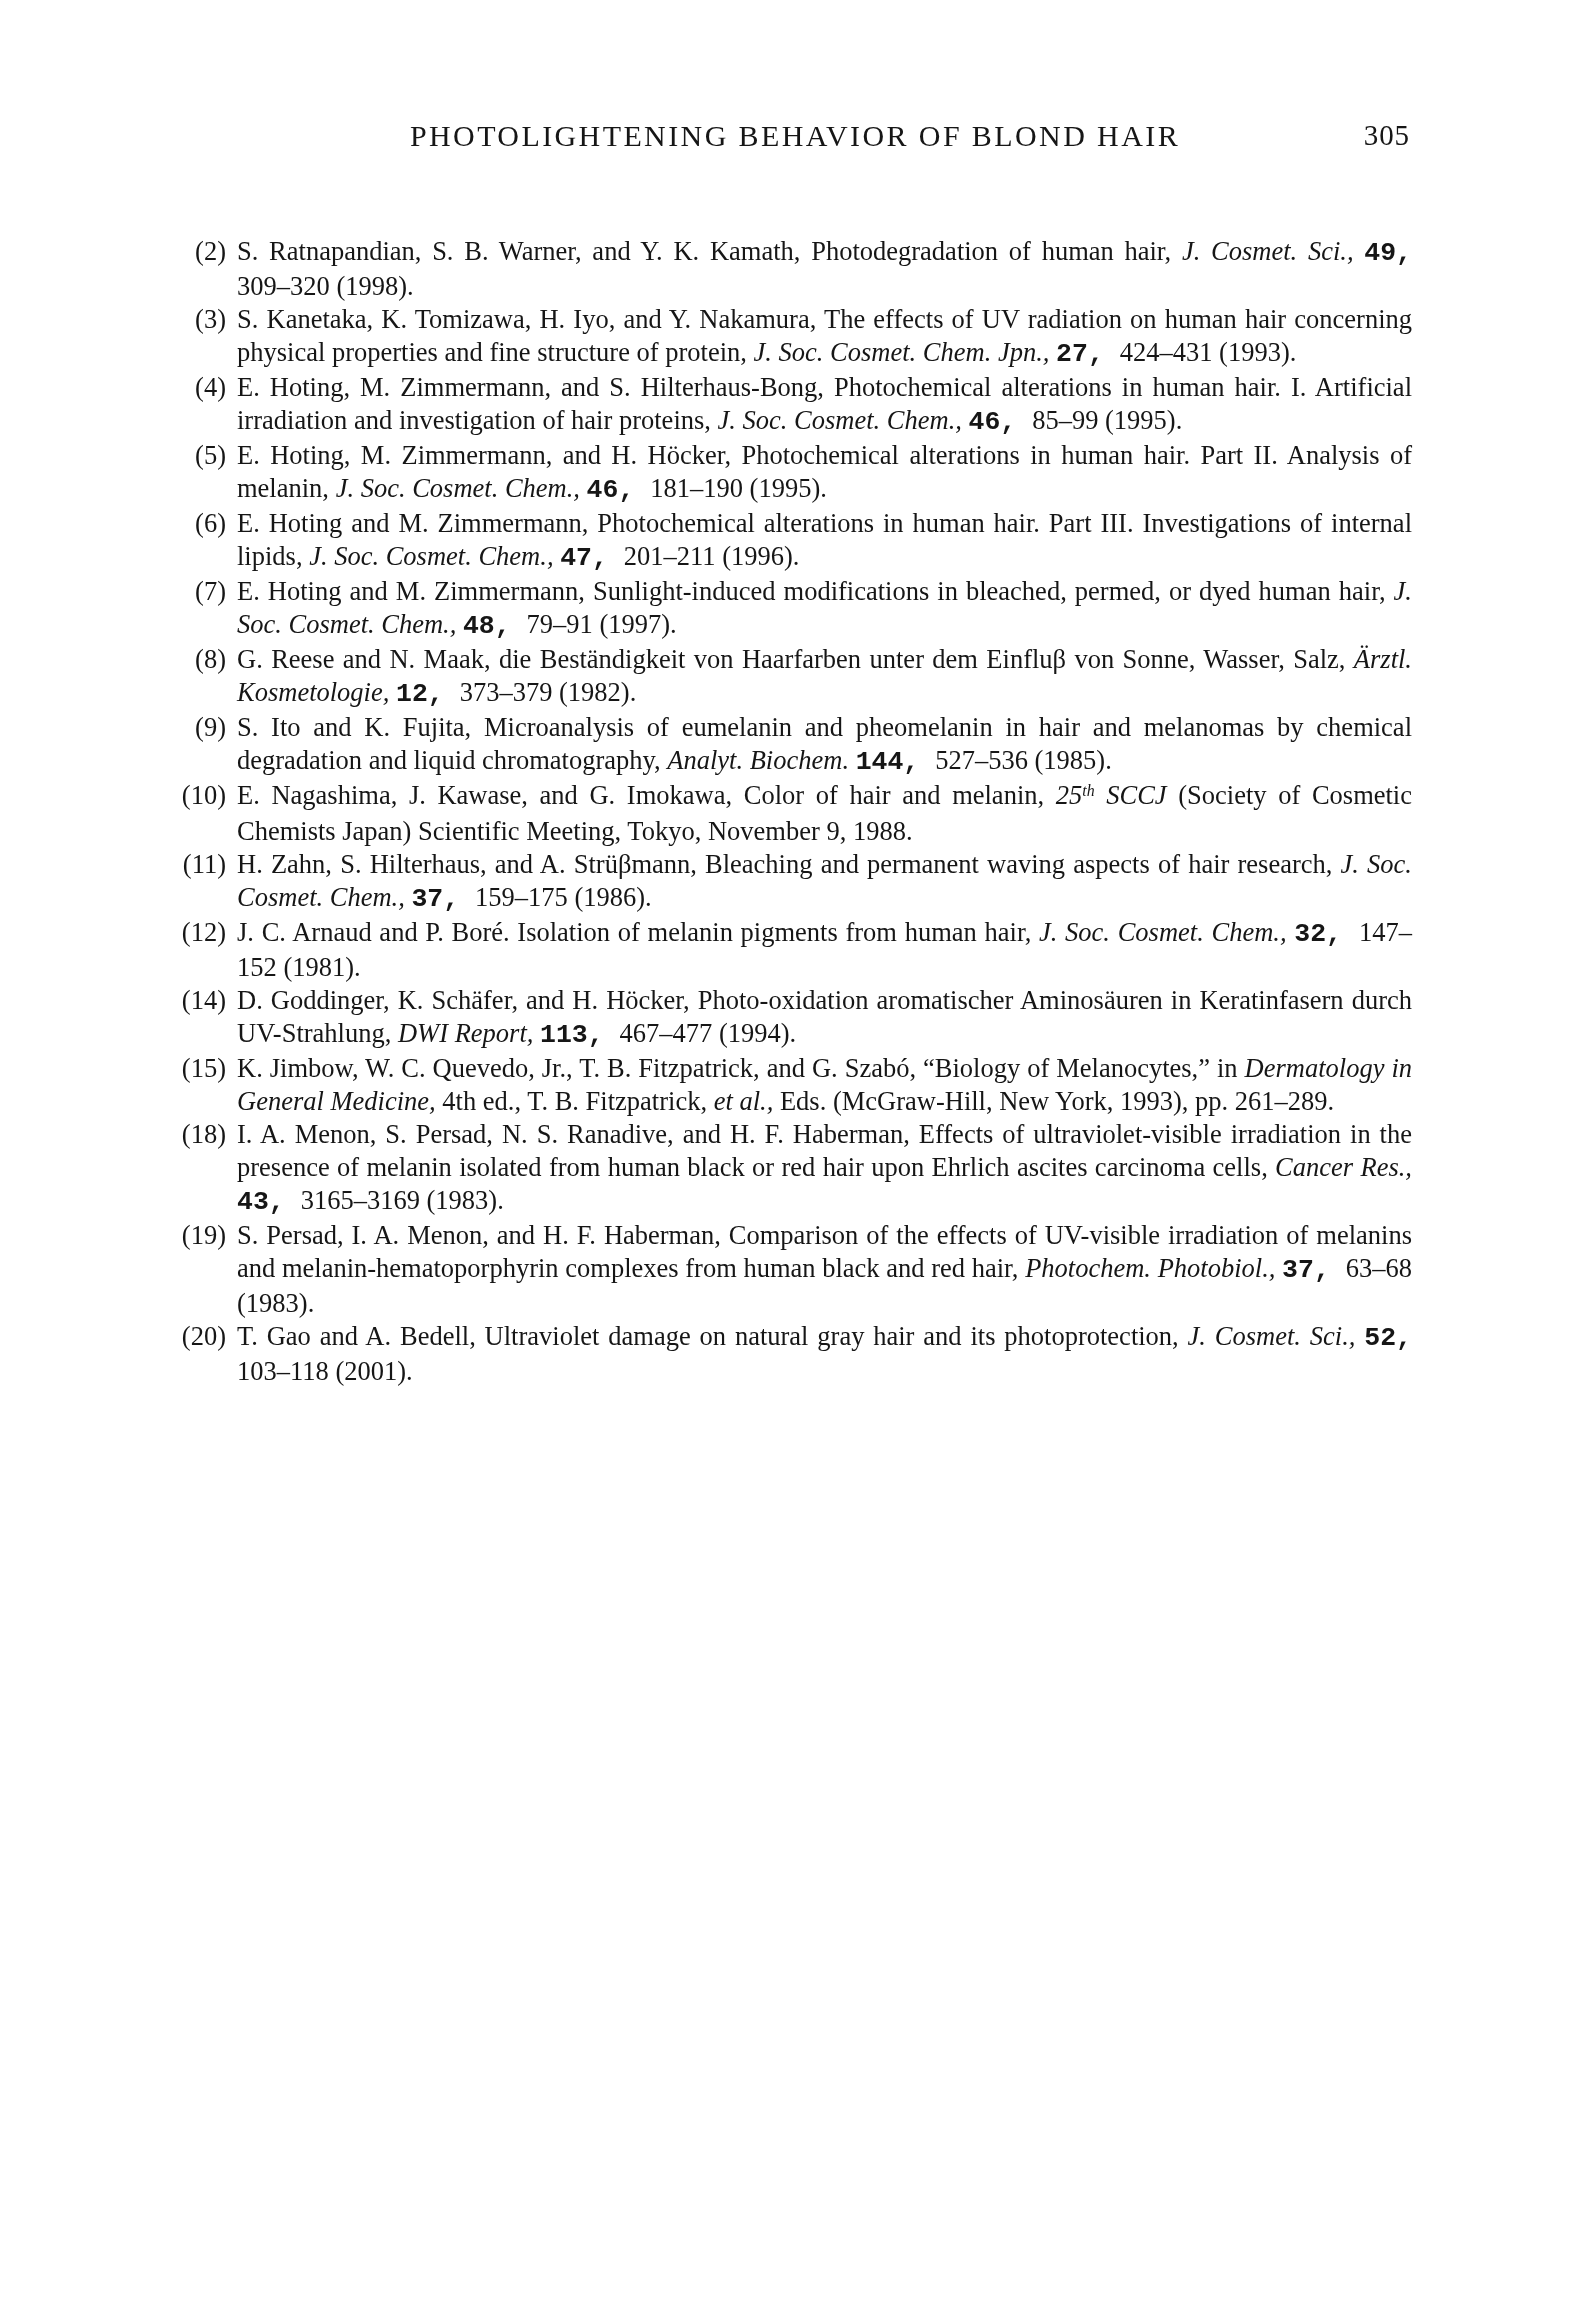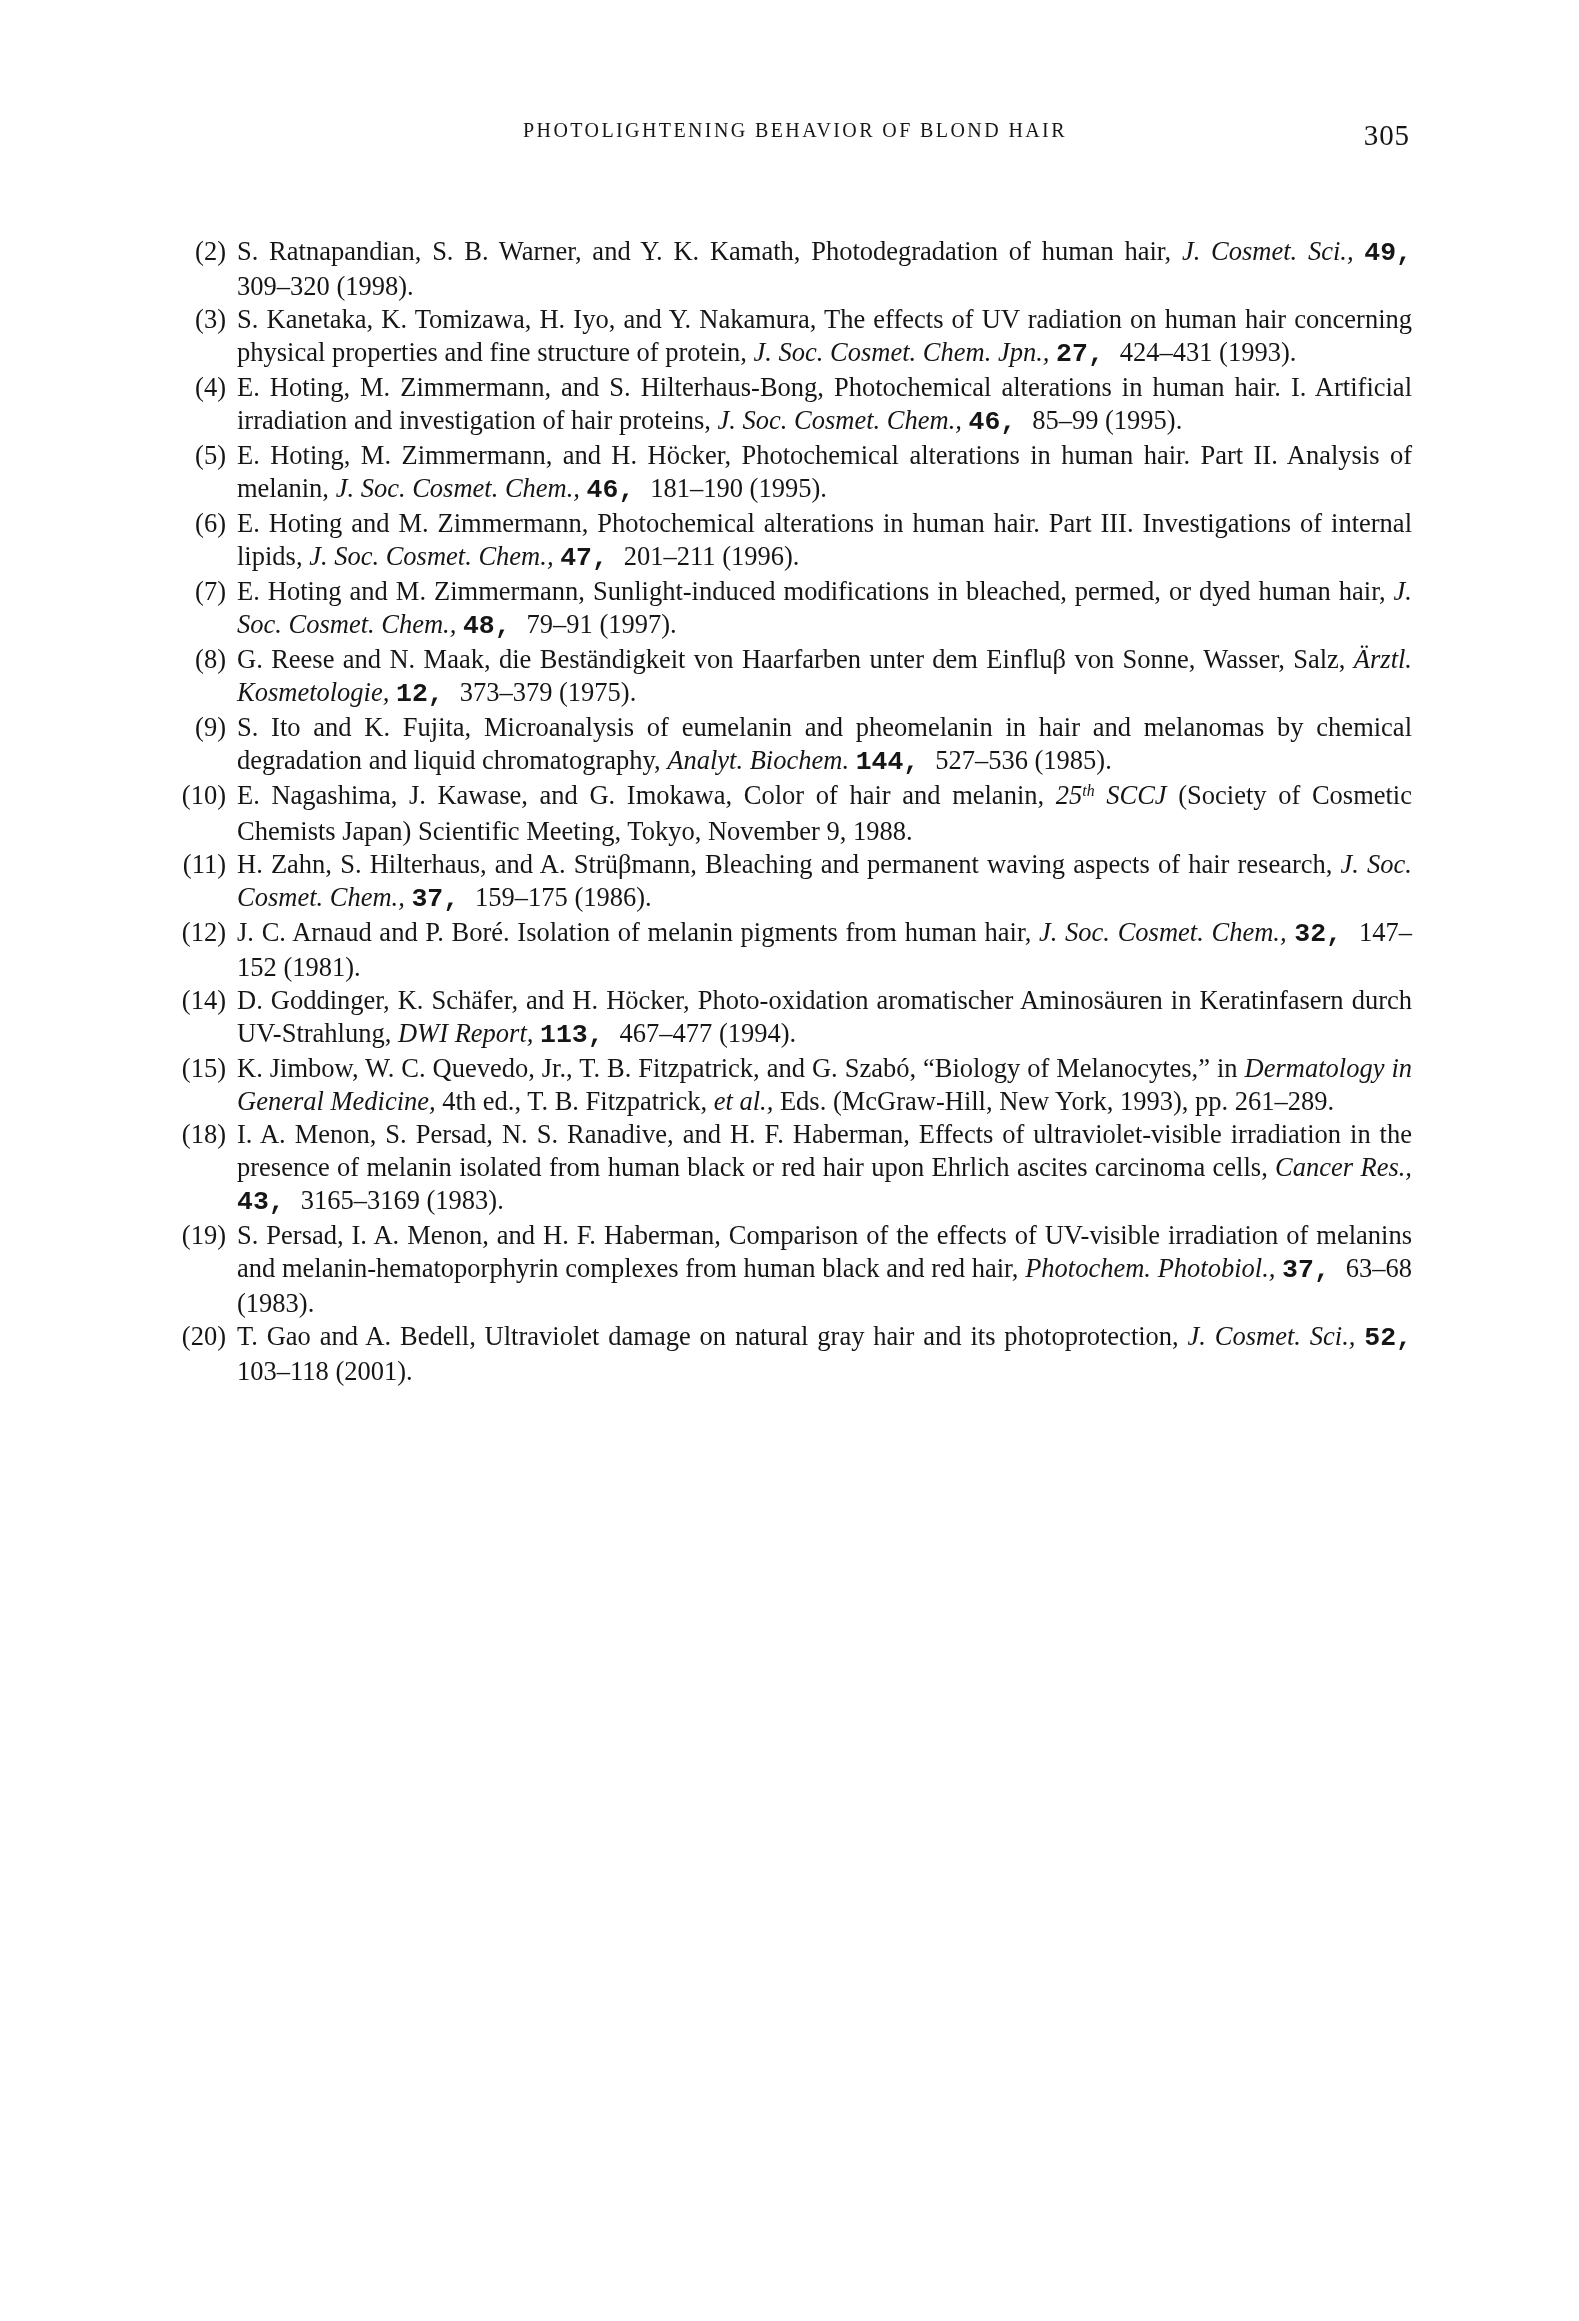--- a/index.html
+++ b/index.html
@@ -22,21 +22,21 @@
     top: 119px;
     width: 1230px;
     height: 42px;
   }
   .running-title {
     position: absolute;
     left: 0;
     right: 0;
     top: 0;
     text-align: center;
-    font-size: 20px;
+    font-size: 30px;
     letter-spacing: 2.4px;
     white-space: nowrap;
   }
   .page-number {
     position: absolute;
     right: 0;
     top: 0;
     font-size: 29px;
     letter-spacing: 0.9px;
   }
@@ -76,21 +76,21 @@
     <div class="running-title">PHOTOLIGHTENING BEHAVIOR OF BLOND HAIR</div>
     <div class="page-number">305</div>
   </div>
   <div class="refs" id="refs">
       <div class="ref"><span class="ref-num">(2)</span><span><span>S. Ratnapandian, S. B. Warner, and Y. K. Kamath, Photodegradation of human hair, </span><span class="it">J. Cosmet. Sci., </span><span class="bd">49, </span><span>309–320 (1998).</span></span></div>
       <div class="ref"><span class="ref-num">(3)</span><span><span>S. Kanetaka, K. Tomizawa, H. Iyo, and Y. Nakamura, The effects of UV radiation on human hair concerning physical properties and fine structure of protein, </span><span class="it">J. Soc. Cosmet. Chem. Jpn., </span><span class="bd">27, </span><span>424–431 (1993).</span></span></div>
       <div class="ref"><span class="ref-num">(4)</span><span><span>E. Hoting, M. Zimmermann, and S. Hilterhaus-Bong, Photochemical alterations in human hair. I. Artificial irradiation and investigation of hair proteins, </span><span class="it">J. Soc. Cosmet. Chem., </span><span class="bd">46, </span><span>85–99 (1995).</span></span></div>
       <div class="ref"><span class="ref-num">(5)</span><span><span>E. Hoting, M. Zimmermann, and H. Höcker, Photochemical alterations in human hair. Part II. Analysis of melanin, </span><span class="it">J. Soc. Cosmet. Chem., </span><span class="bd">46, </span><span>181–190 (1995).</span></span></div>
       <div class="ref"><span class="ref-num">(6)</span><span><span>E. Hoting and M. Zimmermann, Photochemical alterations in human hair. Part III. Investigations of internal lipids, </span><span class="it">J. Soc. Cosmet. Chem., </span><span class="bd">47, </span><span>201–211 (1996).</span></span></div>
       <div class="ref"><span class="ref-num">(7)</span><span><span>E. Hoting and M. Zimmermann, Sunlight-induced modifications in bleached, permed, or dyed human hair, </span><span class="it">J. Soc. Cosmet. Chem., </span><span class="bd">48, </span><span>79–91 (1997).</span></span></div>
-      <div class="ref"><span class="ref-num">(8)</span><span><span>G. Reese and N. Maak, die Beständigkeit von Haarfarben unter dem Einfluβ von Sonne, Wasser, Salz, </span><span class="it">Ärztl. Kosmetologie, </span><span class="bd">12, </span><span>373–379 (1975).</span></span></div>
+      <div class="ref"><span class="ref-num">(8)</span><span><span>G. Reese and N. Maak, die Beständigkeit von Haarfarben unter dem Einfluβ von Sonne, Wasser, Salz, </span><span class="it">Ärztl. Kosmetologie, </span><span class="bd">12, </span><span>373–379 (1982).</span></span></div>
       <div class="ref"><span class="ref-num">(9)</span><span><span>S. Ito and K. Fujita, Microanalysis of eumelanin and pheomelanin in hair and melanomas by chemical degradation and liquid chromatography, </span><span class="it">Analyt. Biochem. </span><span class="bd">144, </span><span>527–536 (1985).</span></span></div>
       <div class="ref"><span class="ref-num">(10)</span><span><span>E. Nagashima, J. Kawase, and G. Imokawa, Color of hair and melanin, </span><span class="it">25</span><span class="it sup">th</span><span class="it"> SCCJ </span><span>(Society of Cosmetic Chemists Japan) Scientific Meeting, Tokyo, November 9, 1988.</span></span></div>
       <div class="ref"><span class="ref-num">(11)</span><span><span>H. Zahn, S. Hilterhaus, and A. Strüβmann, Bleaching and permanent waving aspects of hair research, </span><span class="it">J. Soc. Cosmet. Chem., </span><span class="bd">37, </span><span>159–175 (1986).</span></span></div>
       <div class="ref"><span class="ref-num">(12)</span><span><span>J. C. Arnaud and P. Boré. Isolation of melanin pigments from human hair, </span><span class="it">J. Soc. Cosmet. Chem., </span><span class="bd">32, </span><span>147–152 (1981).</span></span></div>
       <div class="ref"><span class="ref-num">(14)</span><span><span>D. Goddinger, K. Schäfer, and H. Höcker, Photo-oxidation aromatischer Aminosäuren in Keratinfasern durch UV-Strahlung, </span><span class="it">DWI Report, </span><span class="bd">113, </span><span>467–477 (1994).</span></span></div>
       <div class="ref"><span class="ref-num">(15)</span><span><span>K. Jimbow, W. C. Quevedo, Jr., T. B. Fitzpatrick, and G. Szabó, “Biology of Melanocytes,” in </span><span class="it">Dermatology in General Medicine, </span><span>4th ed., T. B. Fitzpatrick, </span><span class="it">et al., </span><span>Eds. (McGraw-Hill, New York, 1993), pp. 261–289.</span></span></div>
       <div class="ref"><span class="ref-num">(18)</span><span><span>I. A. Menon, S. Persad, N. S. Ranadive, and H. F. Haberman, Effects of ultraviolet-visible irradiation in the presence of melanin isolated from human black or red hair upon Ehrlich ascites carcinoma cells, </span><span class="it">Cancer Res., </span><span class="bd">43, </span><span>3165–3169 (1983).</span></span></div>
       <div class="ref"><span class="ref-num">(19)</span><span><span>S. Persad, I. A. Menon, and H. F. Haberman, Comparison of the effects of UV-visible irradiation of melanins and melanin-hematoporphyrin complexes from human black and red hair, </span><span class="it">Photochem. Photobiol., </span><span class="bd">37, </span><span>63–68 (1983).</span></span></div>
       <div class="ref"><span class="ref-num">(20)</span><span><span>T. Gao and A. Bedell, Ultraviolet damage on natural gray hair and its photoprotection, </span><span class="it">J. Cosmet. Sci., </span><span class="bd">52, </span><span>103–118 (2001).</span></span></div>
     </div>

